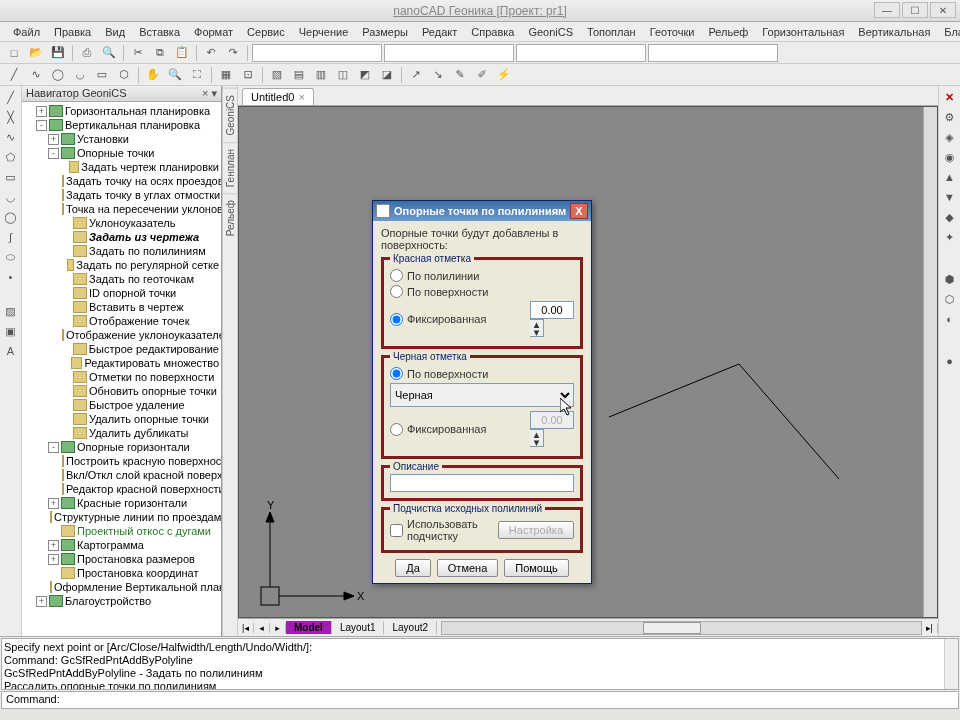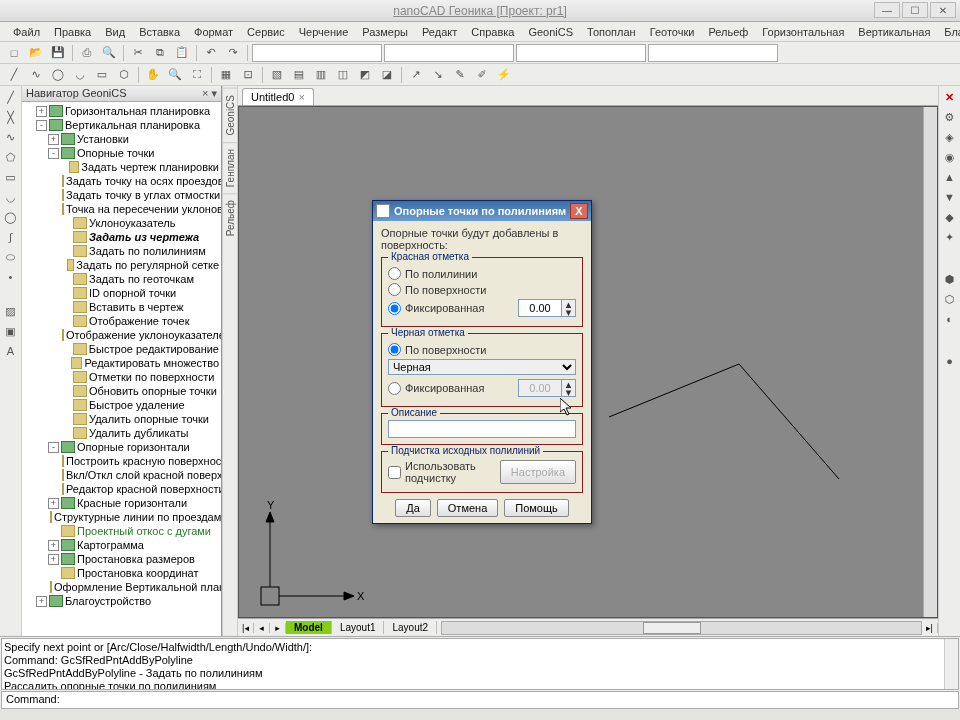--- a/index.html
+++ b/index.html
@@ -52,21 +52,21 @@
 
 
 .canvasarea { flex: 1; display: flex; flex-direction: column; position: relative; }
 .doctabs { height: 20px; background: #ededeb; border-bottom: 1px solid #aaa; display: flex; align-items: flex-end; padding-left: 4px; }
 .doctab { background: #fff; border: 1px solid #aaa; border-bottom: none; padding: 2px 8px; font-size: 10px; display: flex; align-items: center; gap: 4px; border-radius: 3px 3px 0 0; }
 .doctab .x { color: #888; }
 .canvas { flex: 1; background: #888888; position: relative; border: 1px solid #555; }
 .canvas svg { position: absolute; left: 0; top: 0; }
 .layouttabs { height: 18px; background: #ededeb; border-top: 1px solid #aaa; display: flex; align-items: center; }
 .layouttab { padding: 1px 8px; border-right: 1px solid #bbb; font-size: 10px; cursor: default; }
-.layouttab.active { background: #84cc16; font-weight: bold; }
+.layouttab.active { background: #a21caf; font-weight: bold; }
 .laynav { width: 16px; text-align: center; border-right: 1px solid #bbb; font-size: 9px; }
 .layscroll { flex: 1; height: 14px; background: #ddd; margin-left: 4px; border: 1px solid #aaa; position: relative; }
 .layscroll .thumb { position: absolute; left: 42%; width: 12%; top: 0; bottom: 0; background: #eee; border: 1px solid #999; }
 
 
 .rvtb { width: 22px; background: #ededeb; border-left: 1px solid #ccc; display: flex; flex-direction: column; align-items: center; padding: 2px 0; gap: 2px; }
 .rvtb .tbtn { width: 18px; height: 18px; }
 .rvtb .redx { color: #c00; font-weight: bold; }
 
 
@@ -80,35 +80,35 @@
 .dialog { position: absolute; left: 372px; top: 200px; width: 220px; background: #ece9d8; border: 1px solid #0a246a; box-shadow: 2px 2px 6px rgba(0,0,0,0.4); }
 .dlghdr { height: 20px; background: linear-gradient(#3b6ea5,#6a9bd0); display: flex; align-items: center; justify-content: space-between; padding: 0 3px; }
 .dlghdr .t { color: #fff; font-weight: bold; font-size: 11px; display: flex; align-items: center; gap: 4px; }
 .dlghdr .t .ic { width: 14px; height: 14px; background: #fff; border: 1px solid #888; }
 .dlghdr .cx { width: 18px; height: 16px; background: #d96b5e; border: 1px solid #a03020; color: #fff; text-align: center; font-weight: bold; font-size: 11px; line-height: 14px; }
 .dlgbody { padding: 6px 8px; font-size: 11px; color: #333; }
 .dlgbody .infotext { margin-bottom: 4px; }
 .dlgbody .combo, .dlgbody .txt { width: 100%; height: 18px; border: 1px solid #7f9db9; background: #fff; font-size: 11px; padding: 1px 3px; }
 .dlgbody .combo { background: linear-gradient(#fff,#f0f0f0); position: relative; }
 .dlgbody .combo::after { content: '▾'; position: absolute; right: 2px; top: 1px; width: 14px; text-align: center; background: #cdd9ea; border-left: 1px solid #7f9db9; }
-.group { border: 1px solid #7f1d1d; margin: 6px 0 4px 0; padding: 6px 6px 6px 6px; position: relative; }
+.group { border: 3px solid #7f1d1d; margin: 6px 0 4px 0; padding: 6px 6px 6px 6px; position: relative; }
 .group .glabel { position: absolute; top: -7px; left: 6px; background: #ece9d8; padding: 0 3px; color: #0a246a; font-size: 10px; }
 .radioline { display: flex; align-items: center; gap: 4px; margin: 3px 0; }
 .radioline input[type=radio] { margin: 0; }
 .radioline.spaced { justify-content: space-between; }
-.spin { display: flex; }
+.spin { display: flex; flex-direction: column; }
 .spin input { width: 44px; height: 18px; border: 1px solid #7f9db9; text-align: center; font-size: 11px; }
 .spin .ar { width: 14px; height: 18px; border: 1px solid #7f9db9; border-left: none; background: #eee; font-size: 8px; display: flex; flex-direction: column; }
 .spin .ar span { flex: 1; text-align: center; line-height: 8px; }
 .spin.disabled input { background: #eee; color: #aaa; }
-.chkline { display: flex; gap: 4px; margin: 2px 0; }
+.chkline { display: flex; align-items: center; gap: 4px; margin: 2px 0; }
 .btnrow { display: flex; justify-content: center; gap: 6px; margin-top: 6px; }
 .btn, .btnsmall { border: 1px solid #888; background: linear-gradient(#fff,#e0e0e0); padding: 2px 10px; font-size: 11px; border-radius: 2px; }
 .btnsmall.disabled { color: #aaa; }
-.dlgbody select.selcombo { width: 100%; height: 16px; border: 1px solid #7f9db9; font-size: 11px; }
+.dlgbody select.selcombo { width: 100%; height: 24px; border: 1px solid #7f9db9; font-size: 11px; }
 .dlgbody select.selcombo option.sel { background: #316ac5; color: #fff; }
 
 
 .cursor { position: absolute; left: 560px; top: 398px; width: 12px; height: 18px; pointer-events: none; }
 .cursor svg { width: 12px; height: 18px; }
 </style>
 </head>
 <body>
 
 <div class="titlebar">

